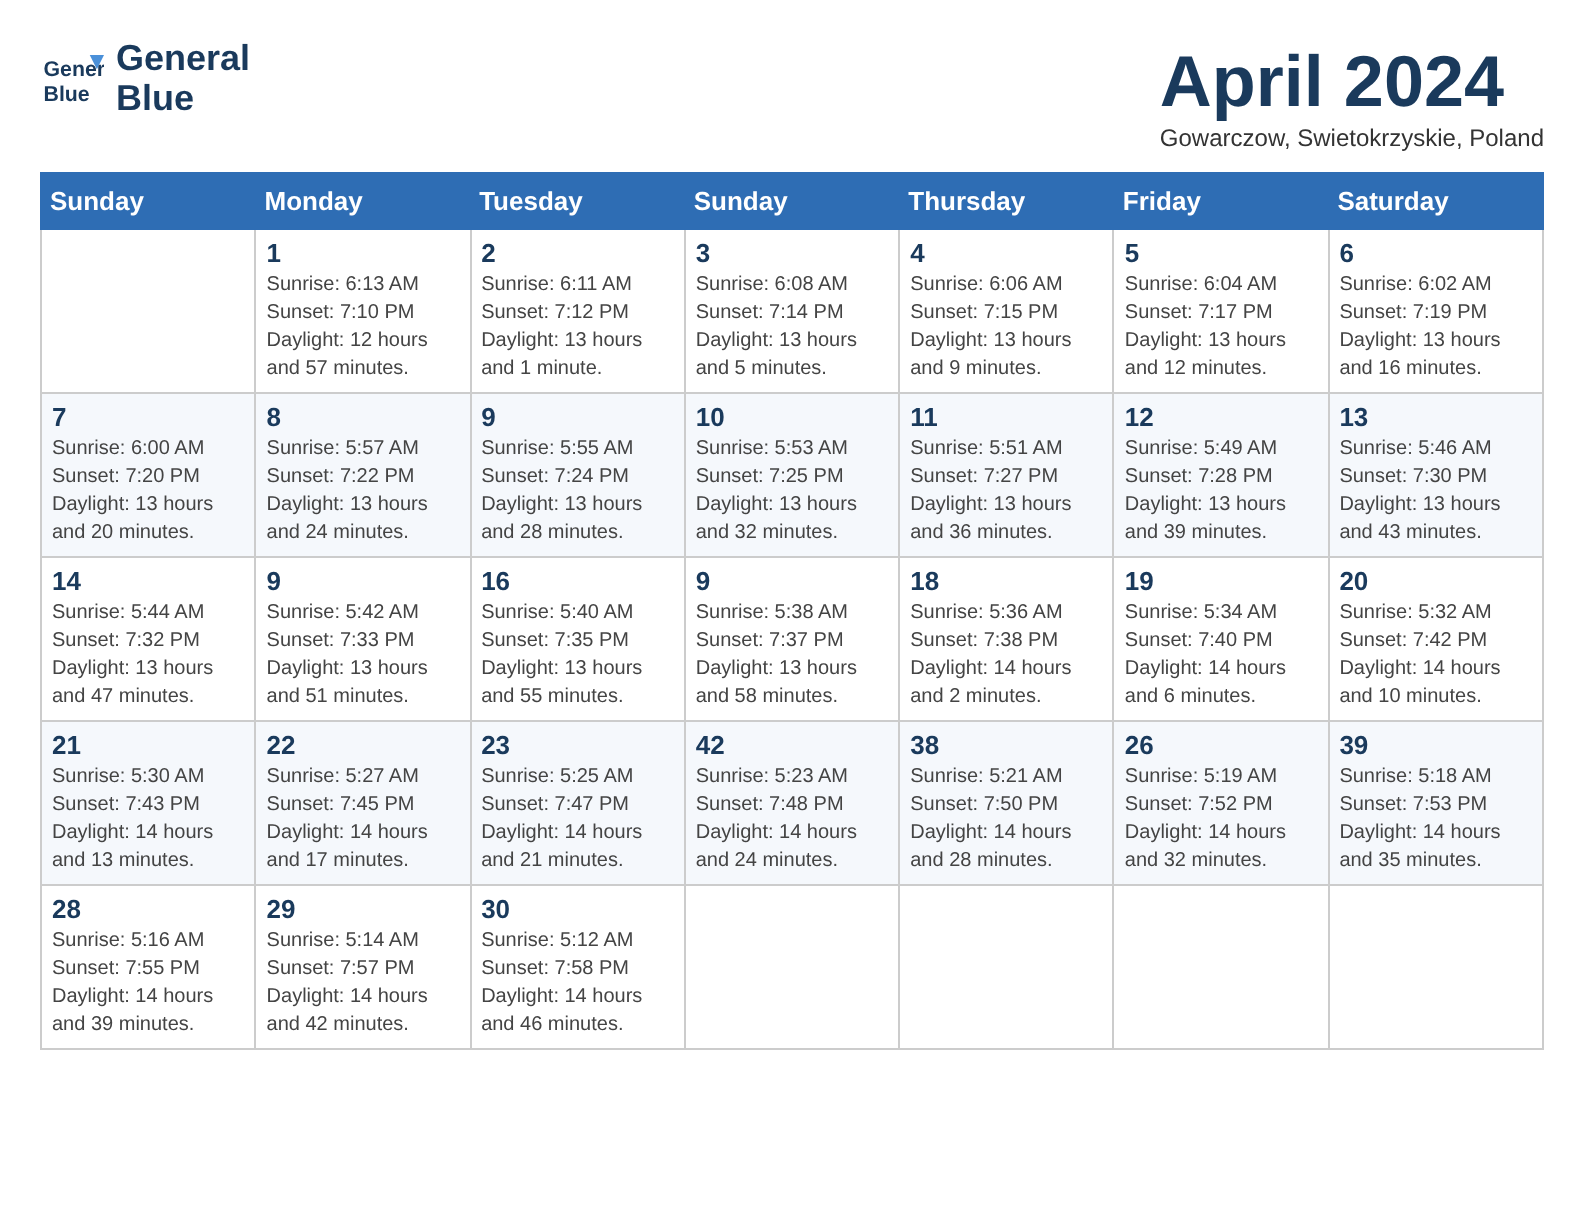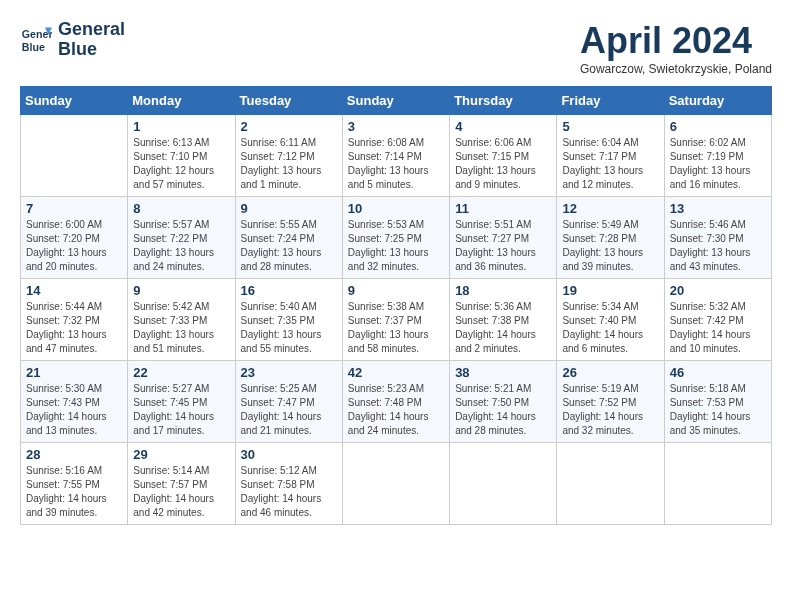--- a/index.html
+++ b/index.html
@@ -228,21 +228,21 @@
         </td>
         <td>
           <span class="day-number">38</span>
           <div class="day-info">Sunrise: 5:21 AM<br>Sunset: 7:50 PM<br>Daylight: 14 hours and 28 minutes.</div>
         </td>
         <td>
           <span class="day-number">26</span>
           <div class="day-info">Sunrise: 5:19 AM<br>Sunset: 7:52 PM<br>Daylight: 14 hours and 32 minutes.</div>
         </td>
         <td>
-          <span class="day-number">46</span>
+          <span class="day-number">39</span>
           <div class="day-info">Sunrise: 5:18 AM<br>Sunset: 7:53 PM<br>Daylight: 14 hours and 35 minutes.</div>
         </td>
       </tr>
       <tr>
         <td>
           <span class="day-number">28</span>
           <div class="day-info">Sunrise: 5:16 AM<br>Sunset: 7:55 PM<br>Daylight: 14 hours and 39 minutes.</div>
         </td>
         <td>
           <span class="day-number">29</span>

